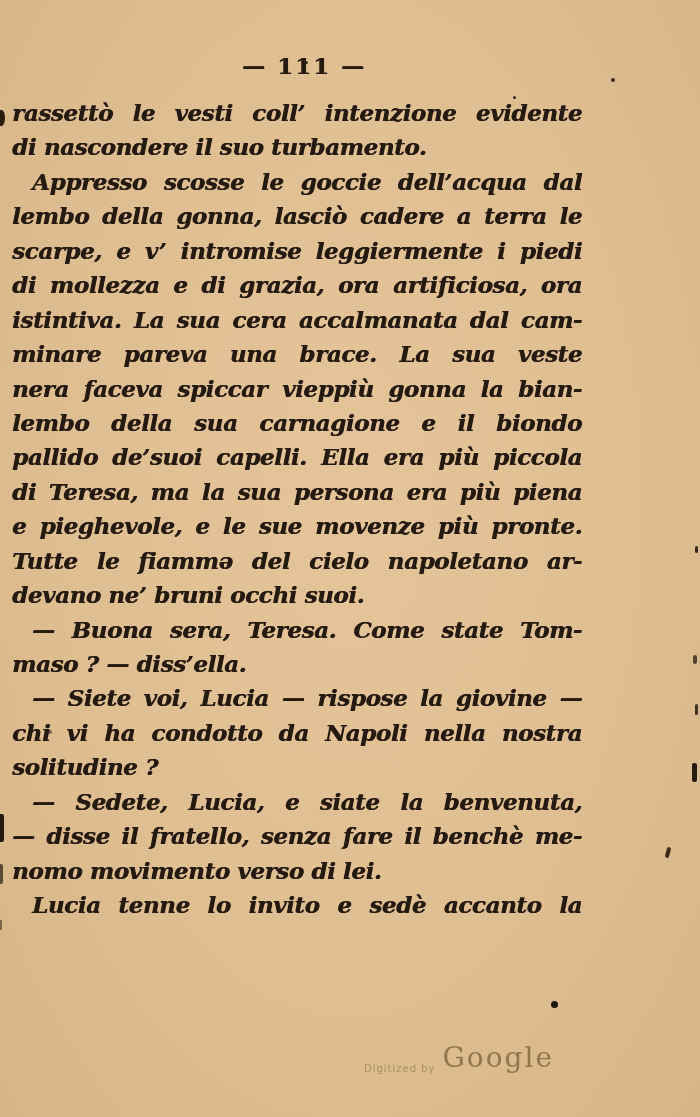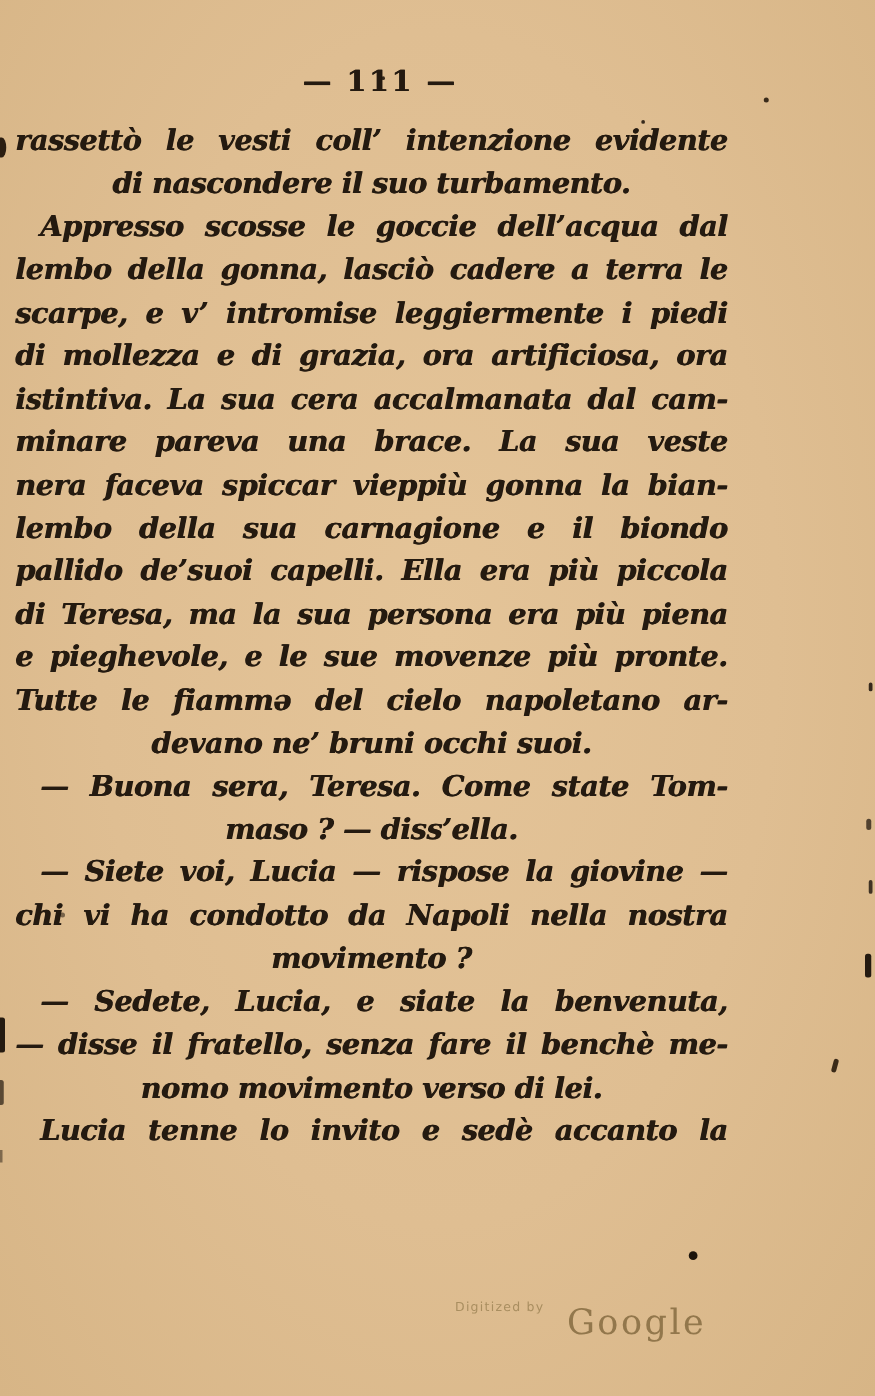--- a/index.html
+++ b/index.html
@@ -21,27 +21,26 @@
   }
   .textblock{
     position:absolute;left:12px;top:96px;width:570px;font-style:italic;
   }
   .line{
     height:34.45px;line-height:34.45px;
     font-size:23px;font-weight:700;color:#241a10;
     letter-spacing:-0.4px;
     white-space:normal;overflow:visible;
     text-shadow:0.5px 0 0 currentColor;
-    text-align:center;
   }
   .line.just{text-align:justify;text-align-last:justify;}
   .line.indent{padding-left:20px;}
   .watermark{
     position:absolute;left:364px;top:1041px;
-    display:flex;align-items:flex-start;gap:18px;
+    display:flex;align-items:flex-end;gap:7px;
   }
   .wm-prefix{
     font-size:10px;color:#a98e60;letter-spacing:1px;
     font-family:"DejaVu Sans","Liberation Sans",sans-serif;
   }
   .wm-brand{
     font-size:28px;color:#92774c;letter-spacing:2px;
     font-family:"DejaVu Serif","Liberation Serif",serif;font-weight:400;
   }
   .art{position:absolute;background:#241a10;}
@@ -81,21 +80,21 @@
       <div class="line just">lembo della sua carnagione e il biondo</div>
       <div class="line just">pallido de’suoi capelli. Ella era più piccola</div>
       <div class="line just">di Teresa, ma la sua persona era più piena</div>
       <div class="line just">e pieghevole, e le sue movenze più pronte.</div>
       <div class="line just">Tutte le fiammə del cielo napoletano ar-</div>
       <div class="line">devano ne’ bruni occhi suoi.</div>
       <div class="line indent just">— Buona sera, Teresa. Come state Tom-</div>
       <div class="line">maso ? — diss’ella.</div>
       <div class="line indent just">— Siete voi, Lucia — rispose la giovine —</div>
       <div class="line just">chi vi ha condotto da Napoli nella nostra</div>
-      <div class="line">movimento ?</div>
+      <div class="line">solitudine ?</div>
       <div class="line indent just">— Sedete, Lucia, e siate la benvenuta,</div>
       <div class="line just">— disse il fratello, senza fare il benchè me-</div>
       <div class="line">nomo movimento verso di lei.</div>
       <div class="line indent just">Lucia tenne lo invito e sedè accanto la</div>
     </div>
 
   <div class="watermark">
     <span class="wm-prefix">Digitized by</span>
     <span class="wm-brand">Google</span>
   </div>

